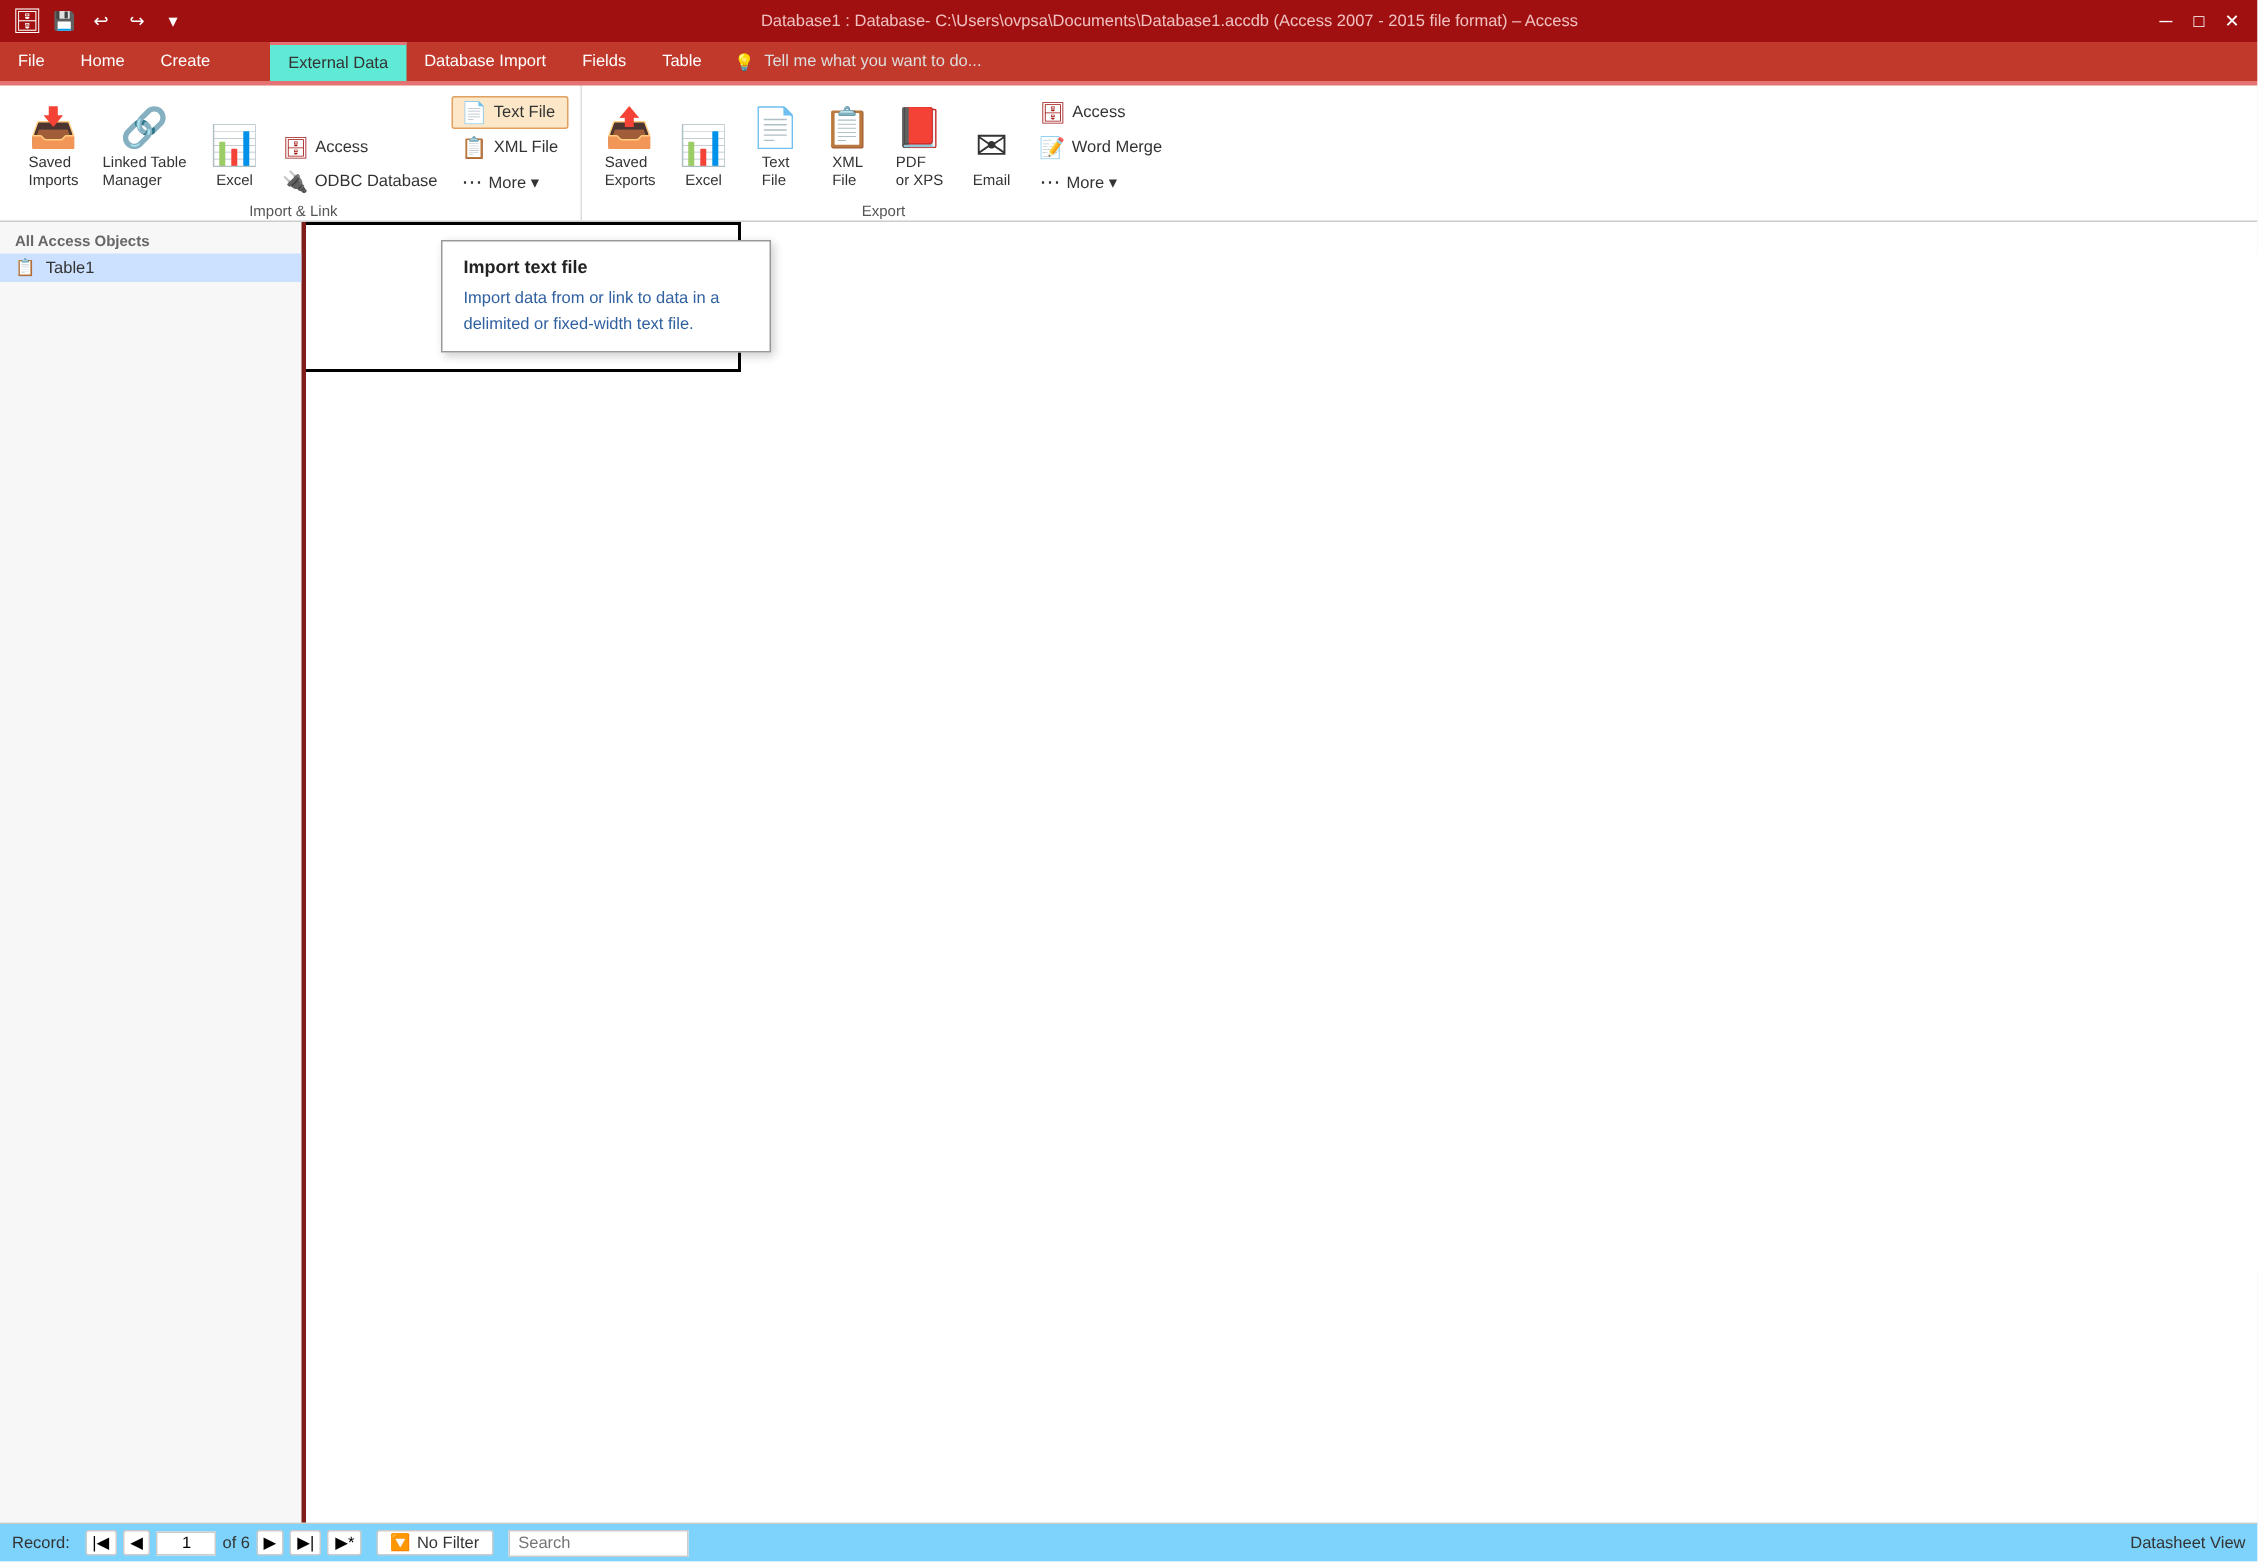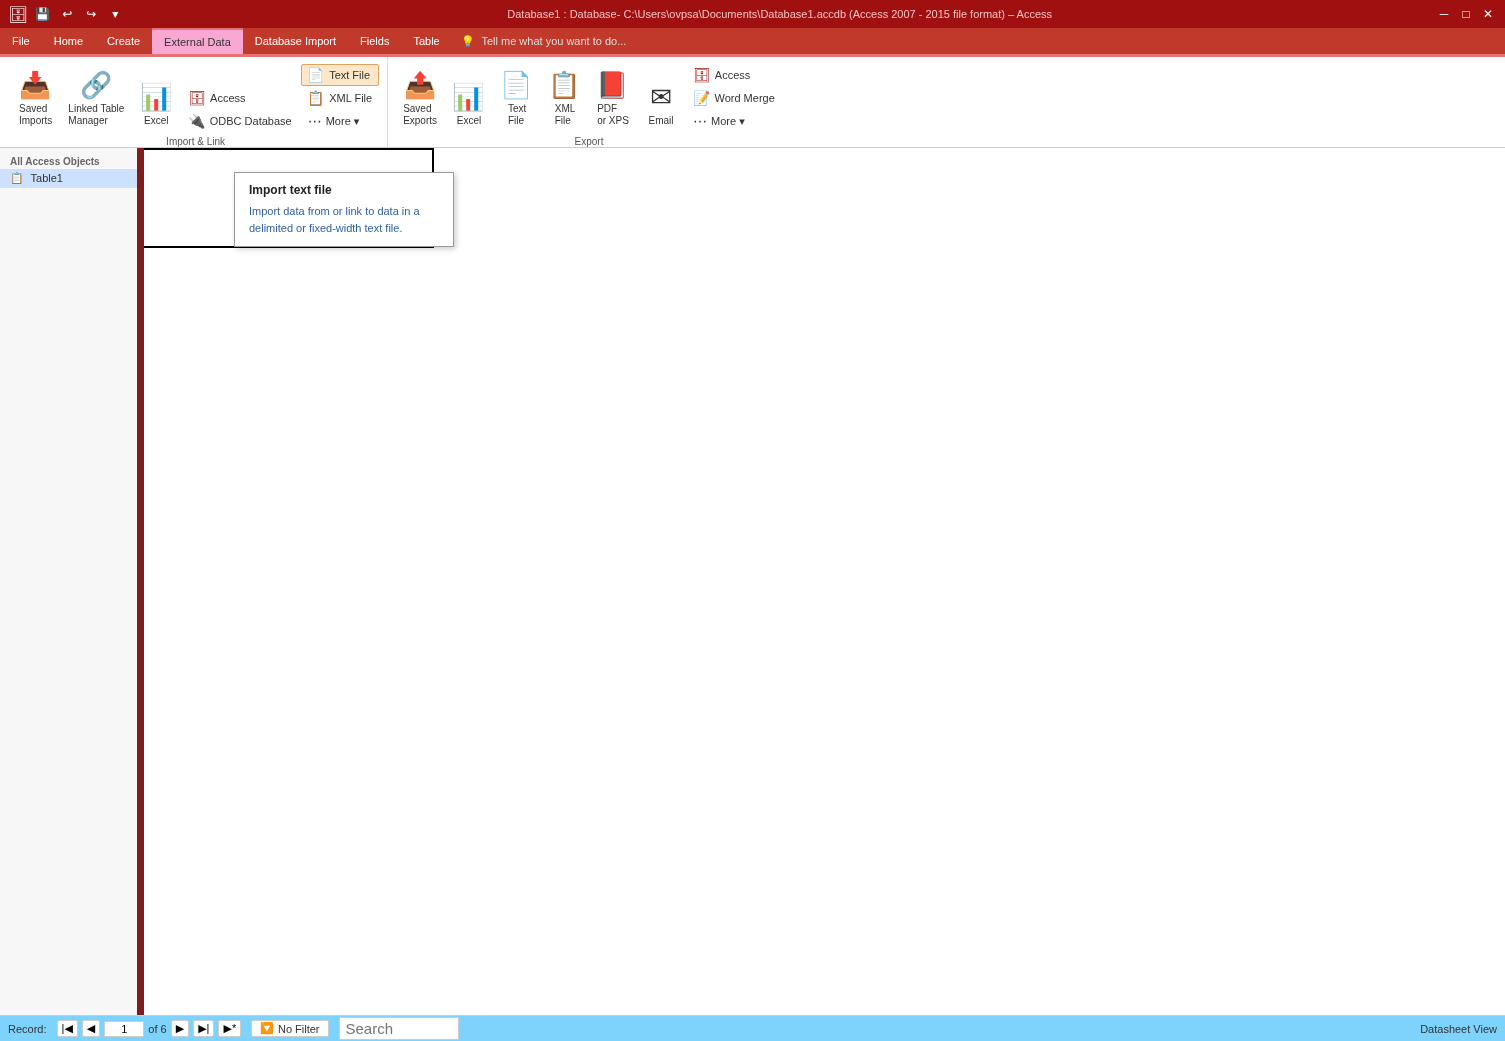--- a/index.html
+++ b/index.html
@@ -29,21 +29,21 @@
     }
     .menu-item {
       color: white;
       padding: 0 12px;
       display: flex;
       align-items: center;
       font-size: 11px;
       cursor: pointer;
       white-space: nowrap;
     }
-    .menu-item.active { background: #f9a8d4; color: #333; border-top: 2px solid #e57373; }
+    .menu-item.active { background: #5eead4; color: #333; border-top: 2px solid #e57373; margin-left: 28px; }
 
     
     .ribbon {
       background: white;
       border-bottom: 1px solid #ccc;
       display: flex;
       align-items: stretch;
       min-height: 90px;
       padding: 2px 4px 0 4px;
       position: relative;
@@ -126,23 +126,23 @@
       cursor: pointer;
       gap: 6px;
     }
 
     
     .app-body {
       display: flex;
       height: calc(1041px - 28px - 26px - 94px - 26px);
     }
     .sidebar {
-      width: 144px;
+      width: 204px;
       background: #f7f7f7;
-      border-right: 7px solid #7f1d1d;
+      border-right: 3px solid #7f1d1d;
       padding: 4px 0;
       overflow-y: auto;
     }
     .sidebar-item {
       padding: 3px 10px;
       font-size: 11px;
       cursor: pointer;
       color: #333;
     }
     .sidebar-item.selected { background: #cce0ff; }
@@ -219,21 +219,21 @@
       padding: 1px 8px;
       border: 1px solid #ccc;
       background: white;
       border-radius: 2px;
       cursor: pointer;
       font-size: 11px;
     }
     .search-input {
       border: 1px solid #ccc;
       padding: 2px 6px;
-      font-size: 15px;
+      font-size: 11px;
       width: 120px;
     }
     .status-text { margin-left: auto; font-size: 11px; color: #333; }
 
     
     .access-color { color: #a01010; }
     .word-color { color: #1a4a90; }
 
     
     .ribbon-tab-indicator {
@@ -411,21 +411,21 @@
     <div class="sidebar-item selected">
       <span style="margin-right:4px;">📋</span>
       <span>Table1</span>
     </div>
   </div>
 
   <div class="main-area" style="position:relative;">
 
     <div class="highlight-box" style="top:0px; left:-180px; width:470px; height:100px; border:2px solid #000;"></div>
 
-    <div class="tooltip-popup" style="top:24px; left:90px;">
+    <div class="tooltip-popup" style="top:12px; left:90px;">
       <div class="tooltip-title">Import text file</div>
       <div class="tooltip-desc">Import data from or link to data in a delimited or fixed-width text file.</div>
     </div>
 
   </div>
 </div>
 
 <div class="status-bar">
   <span>Record:</span>
   <div class="record-nav">

